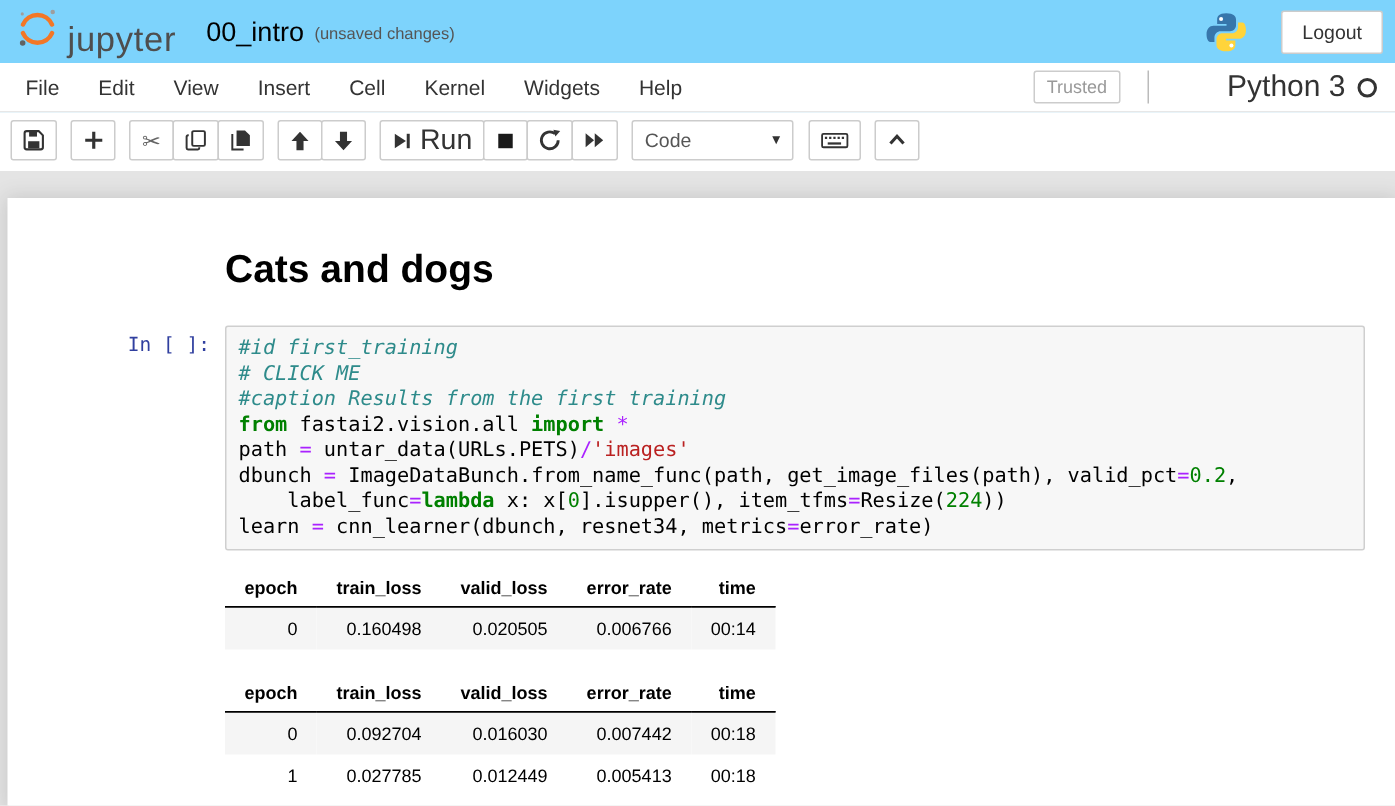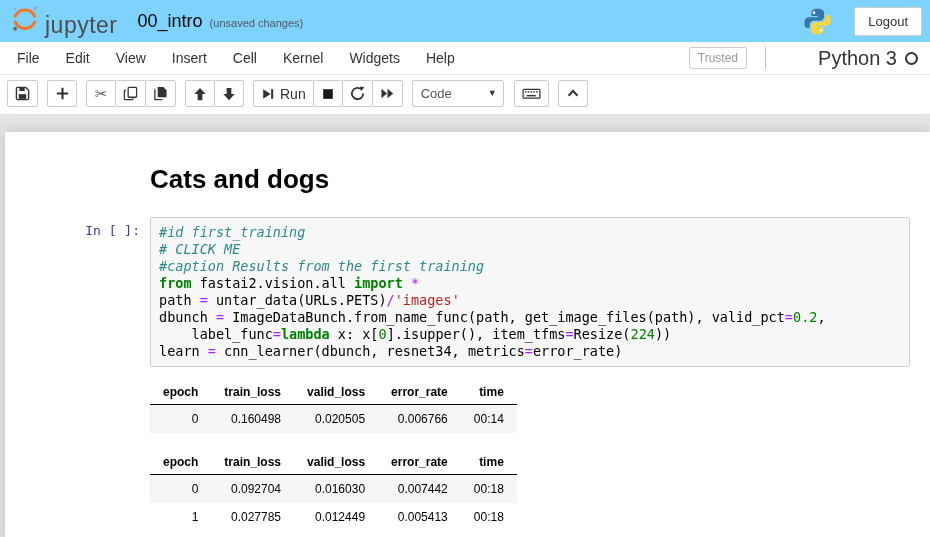--- a/index.html
+++ b/index.html
@@ -29,23 +29,23 @@
   .menu-divider { width:1px; height:22px; background:#bbb; margin-right:12px; }
   .kernel-name { font-size:20px; color:#333; margin-right:8px;margin-left:40px; }
   .kernel-ind { width:13px; height:13px; border:2px solid #333; border-radius:50%; margin-right:12px; }
 
   
   .toolbar { background:#fff; padding:5px 0 7px 7px; display:flex; align-items:center; }
   .tb-group { display:flex; margin-right:9px; }
   .tb-btn { height:27px; min-width:30px; display:flex; align-items:center; justify-content:center;
             padding:0 7px; }
   .tb-group .tb-btn + .tb-btn { margin-left:-1px; }
-  .run-label { margin-left:5px; font-size:14px; }
+  .run-label { margin-left:5px; font-size:19px; }
   .celltype-wrap { position:relative; margin-right:10px; }
-  #celltype-select { -webkit-appearance:none; appearance:none; width:92px; height:27px;
+  #celltype-select { -webkit-appearance:none; appearance:none; width:108px; height:27px;
             border:1px solid #ccc; border-radius:2px; background:#fff; color:#555;
             font-size:13px; padding:0 20px 0 8px; cursor:pointer; font-family:"Liberation Sans",sans-serif; }
   .select-arrow { position:absolute; right:7px; top:8px; font-size:9px; color:#333; pointer-events:none; }
   .scissors-glyph { font-size:15px; color:#666; transform:rotate(0deg); }
   .refresh-svg, .tb-btn svg { display:block; }
 
   
   #site { background:#e4e4e4; padding-top:18px; height:calc(537px - 112px); }
   #notebook { background:#fff; margin-left:5px; height:100%;
               box-shadow:0 0 12px 1px rgba(87,87,87,.2); padding-top:16px; overflow:hidden; }

